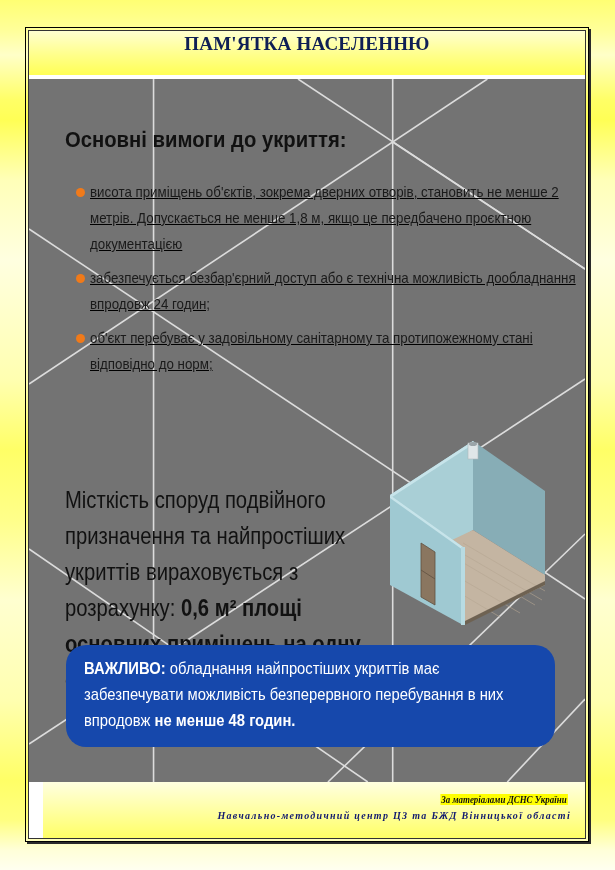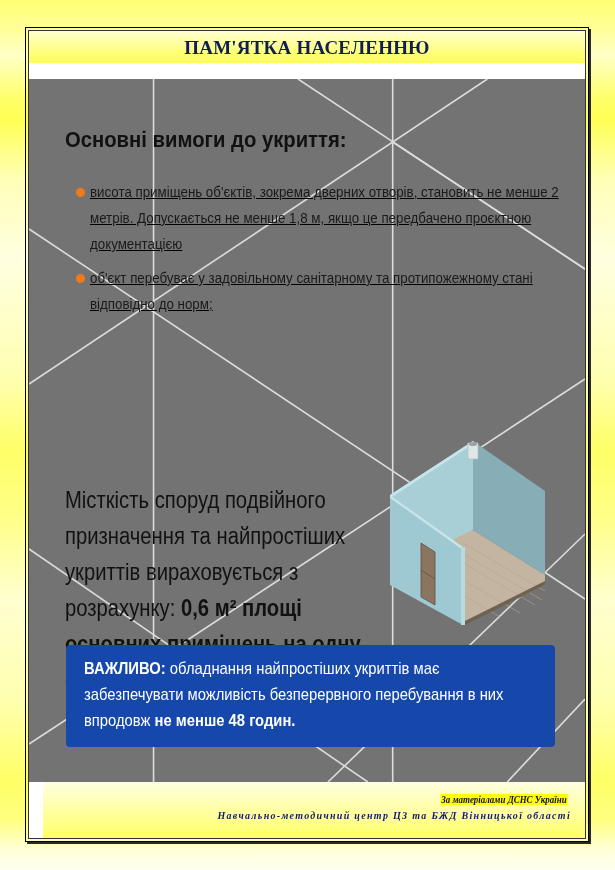--- a/index.html
+++ b/index.html
@@ -19,23 +19,23 @@
     }
     .frame-inner {
       position: absolute; left: 2px; top: 2px; right: 2px; bottom: 2px;
       border: 1px solid #333; background: #fff; overflow: hidden;
     }
     .frame-inner::before {
       content: ""; position: absolute; left: -3px; top: -3px; right: -3px; bottom: -3px;
       border: 1px solid #999; pointer-events: none;
     }
     .header-band {
-      position: absolute; left: 0; top: 0; right: 0; height: 32px;
+      position: absolute; left: 0; top: 0; right: 0; height: 44px;
       background: linear-gradient(180deg, #ffffd0 0%, #ffff90 50%, #ffff55 100%);
-      display: flex; align-items: center; justify-content: center;
+      display: flex; justify-content: center;
     }
     .header-title {
       font-family: "Liberation Serif", serif; font-weight: bold; font-size: 19px;
       color: #0f1f55; letter-spacing: 0.2px; margin-top: 2px;
     }
     .content {
       position: absolute; left: 0; top: 48px; right: 0; height: 703px; background: #737373;
     }
     .bg-lines { position: absolute; left: 0; top: 0; width: 100%; height: 100%; }
     .main-heading {
@@ -56,21 +56,21 @@
     .bullet-text { display: block; transform: scaleX(0.9); transform-origin: left; width: 555px; }
     .capacity {
       position: absolute; left: 36px; top: 403px; width: 340px;
       font-family: "Liberation Sans", sans-serif; font-size: 23px; line-height: 36px; color: #111;
     }
     .capacity-inner { transform: scaleX(0.88); transform-origin: left; width: 380px; display: block; }
     .capacity b { font-weight: bold; }
     .room { position: absolute; left: 356px; top: 356px; width: 160px; height: 190px; }
     .important {
       position: absolute; left: 37px; top: 566px; width: 489px; height: 102px;
-      background: #1648ac; border-radius: 4px; box-sizing: border-box; padding: 11px 18px;
+      background: #1648ac; border-radius: 20px; box-sizing: border-box; padding: 11px 18px;
       color: #fff; font-family: "Liberation Sans", sans-serif; font-size: 17px; line-height: 26px;
     }
     .important-inner { display: block; transform: scaleX(0.87); transform-origin: left; width: 520px; }
     .important b { font-weight: bold; }
     .footer-band {
       position: absolute; left: 0; right: 0; top: 751px; bottom: 0;
       background: linear-gradient(180deg, #ffffe0 0%, #ffffb0 40%, #ffff66 100%);
       margin-left: 14px;
     }
     .source {
@@ -110,20 +110,24 @@
           <line x1="558" y1="620" x2="480" y2="703"></line>
         </g>
       </svg>
 
       <div class="main-heading">Основні вимоги до укриття:</div>
 
       <div class="bullets">
         <div class="bullet">
           <span class="dot"></span>
           <span class="bullet-text">висота приміщень об'єктів, зокрема дверних отворів, становить не менше 2 метрів. Допускається не менше 1,8 м, якщо це передбачено проєктною документацією</span>
+        </div>
+        <div class="bullet">
+          <span class="dot"></span>
+          <span class="bullet-text">забезпечується безбар'єрний доступ або є технічна можливість дообладнання впродовж 24 годин;</span>
         </div>
         <div class="bullet">
           <span class="dot"></span>
           <span class="bullet-text">об'єкт перебуває у задовільному санітарному та протипожежному стані відповідно до норм;</span>
         </div>
       </div>
 
       <div class="capacity">
         <span class="capacity-inner">
           <span>Місткість споруд подвійного призначення та найпростіших укриттів вираховується з розрахунку: </span><b>0,6 м² площі основних приміщень на одну особу.</b>

